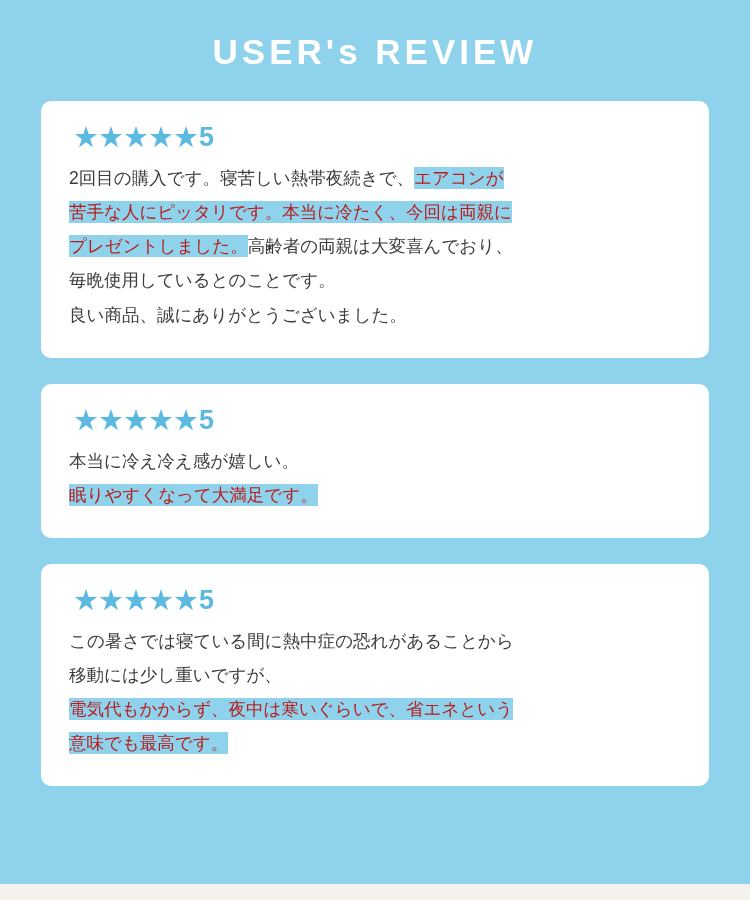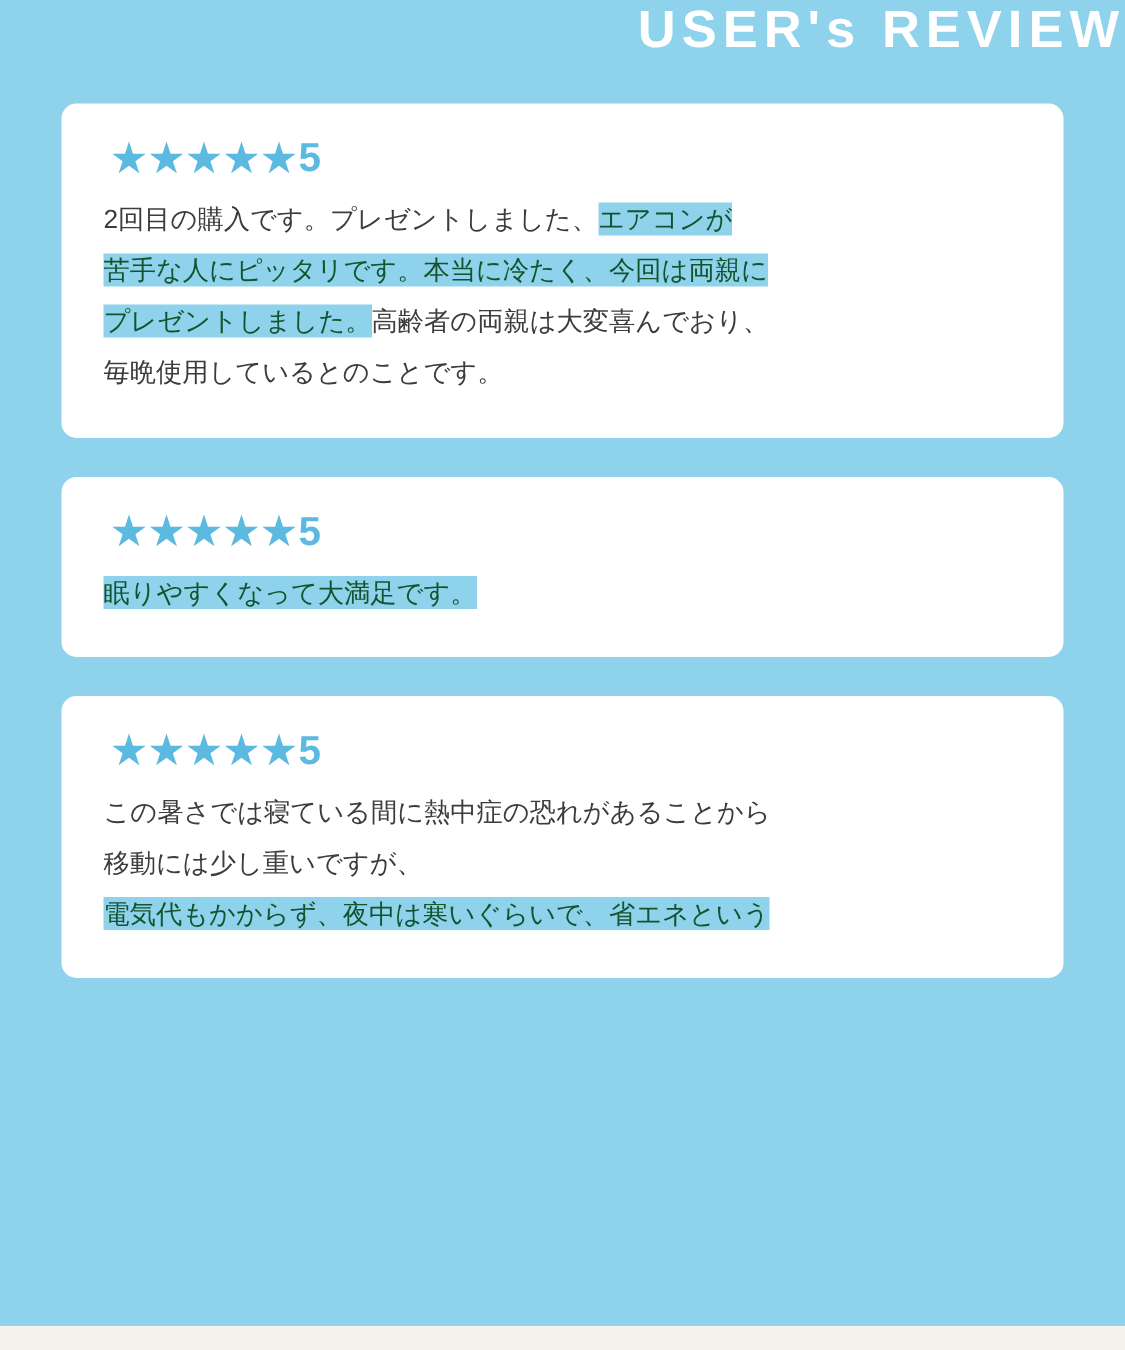--- a/index.html
+++ b/index.html
@@ -24,21 +24,22 @@
     top: 0;
     left: 0;
     width: 750px;
     height: 884px;
     background: #8ed2ec;
     box-sizing: border-box;
     padding: 0;
   }
   .page-title {
     margin: 0;
-    text-align: right;
+    padding-top: 32px;
+    text-align: center;
     color: #ffffff;
     font-size: 35px;
     letter-spacing: 4px;
     font-weight: bold;
     font-family: "Liberation Sans", sans-serif;
   }
   .cards {
     margin-top: 29px;
     padding: 0 41px;
     display: flex;
@@ -77,21 +78,21 @@
     line-height: 1.95;
     color: #3c3c3c;
     font-family: "Liberation Sans", sans-serif;
   }
   .review-body .line {
     display: block;
     white-space: nowrap;
   }
   .hl {
     background: #8ed2ec;
-    color: #14532d;
+    color: #b91c1c;
     padding: 1px 0;
     box-decoration-break: clone;
     -webkit-box-decoration-break: clone;
   }
   .footer-strip {
     position: absolute;
     left: 0;
     top: 884px;
     width: 750px;
     height: 16px;
@@ -104,42 +105,45 @@
 <div id="page">
   <div class="hero">
     <h1 class="page-title">USER's  REVIEW</h1>
     <div class="cards">
         <div class="card">
           <div class="rating-row">
             <span class="stars">★★★★★</span>
             <span class="rating-value">5</span>
           </div>
           <div class="review-body">
-            <span class="line"><span>2回目の購入です。プレゼントしました、</span><span class="hl">エアコンが</span></span>
+            <span class="line"><span>2回目の購入です。寝苦しい熱帯夜続きで、</span><span class="hl">エアコンが</span></span>
             <span class="line"><span class="hl">苦手な人にピッタリです。本当に冷たく、今回は両親に</span></span>
             <span class="line"><span class="hl">プレゼントしました。</span><span>高齢者の両親は大変喜んでおり、</span></span>
             <span class="line"><span>毎晩使用しているとのことです。</span></span>
+            <span class="line"><span>良い商品、誠にありがとうございました。</span></span>
           </div>
         </div>
         <div class="card">
           <div class="rating-row">
             <span class="stars">★★★★★</span>
             <span class="rating-value">5</span>
           </div>
           <div class="review-body">
+            <span class="line"><span>本当に冷え冷え感が嬉しい。</span></span>
             <span class="line"><span class="hl">眠りやすくなって大満足です。</span></span>
           </div>
         </div>
         <div class="card">
           <div class="rating-row">
             <span class="stars">★★★★★</span>
             <span class="rating-value">5</span>
           </div>
           <div class="review-body">
             <span class="line"><span>この暑さでは寝ている間に熱中症の恐れがあることから</span></span>
             <span class="line"><span>移動には少し重いですが、</span></span>
             <span class="line"><span class="hl">電気代もかからず、夜中は寒いぐらいで、省エネという</span></span>
+            <span class="line"><span class="hl">意味でも最高です。</span></span>
           </div>
         </div>
       </div>
   </div>
   <div class="footer-strip"></div>
 </div>
 
 </body></html>

